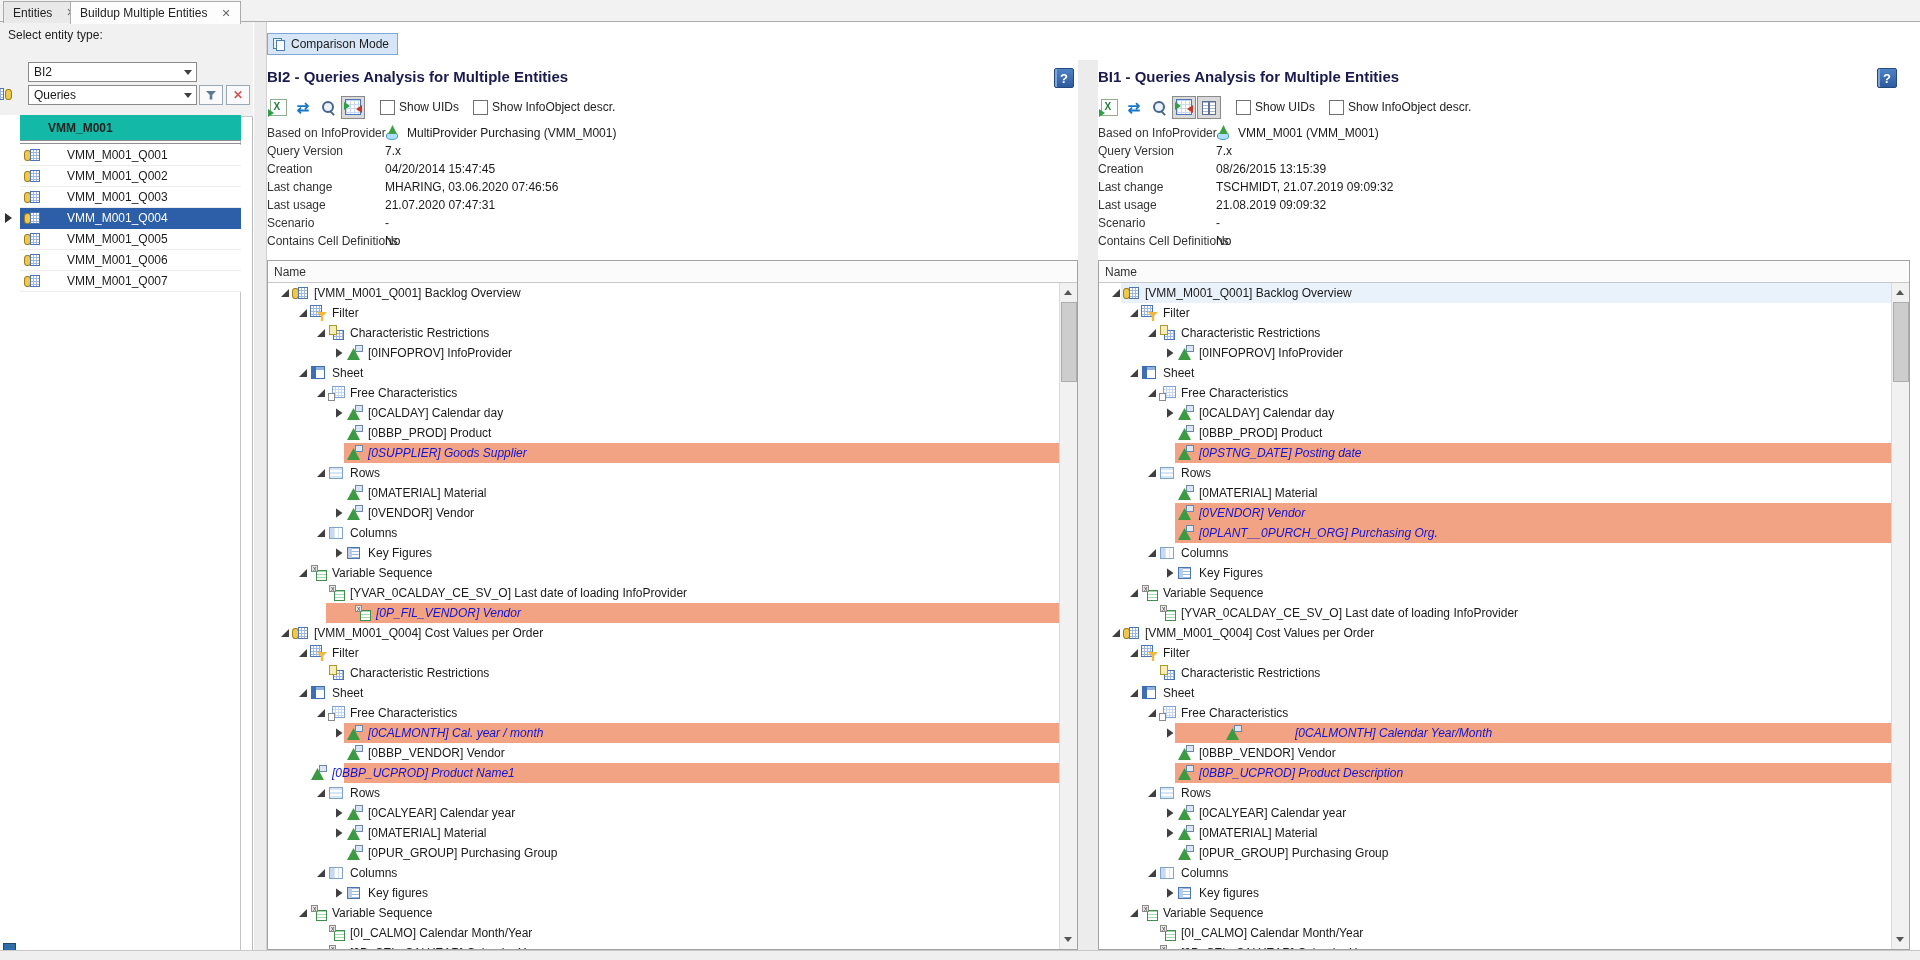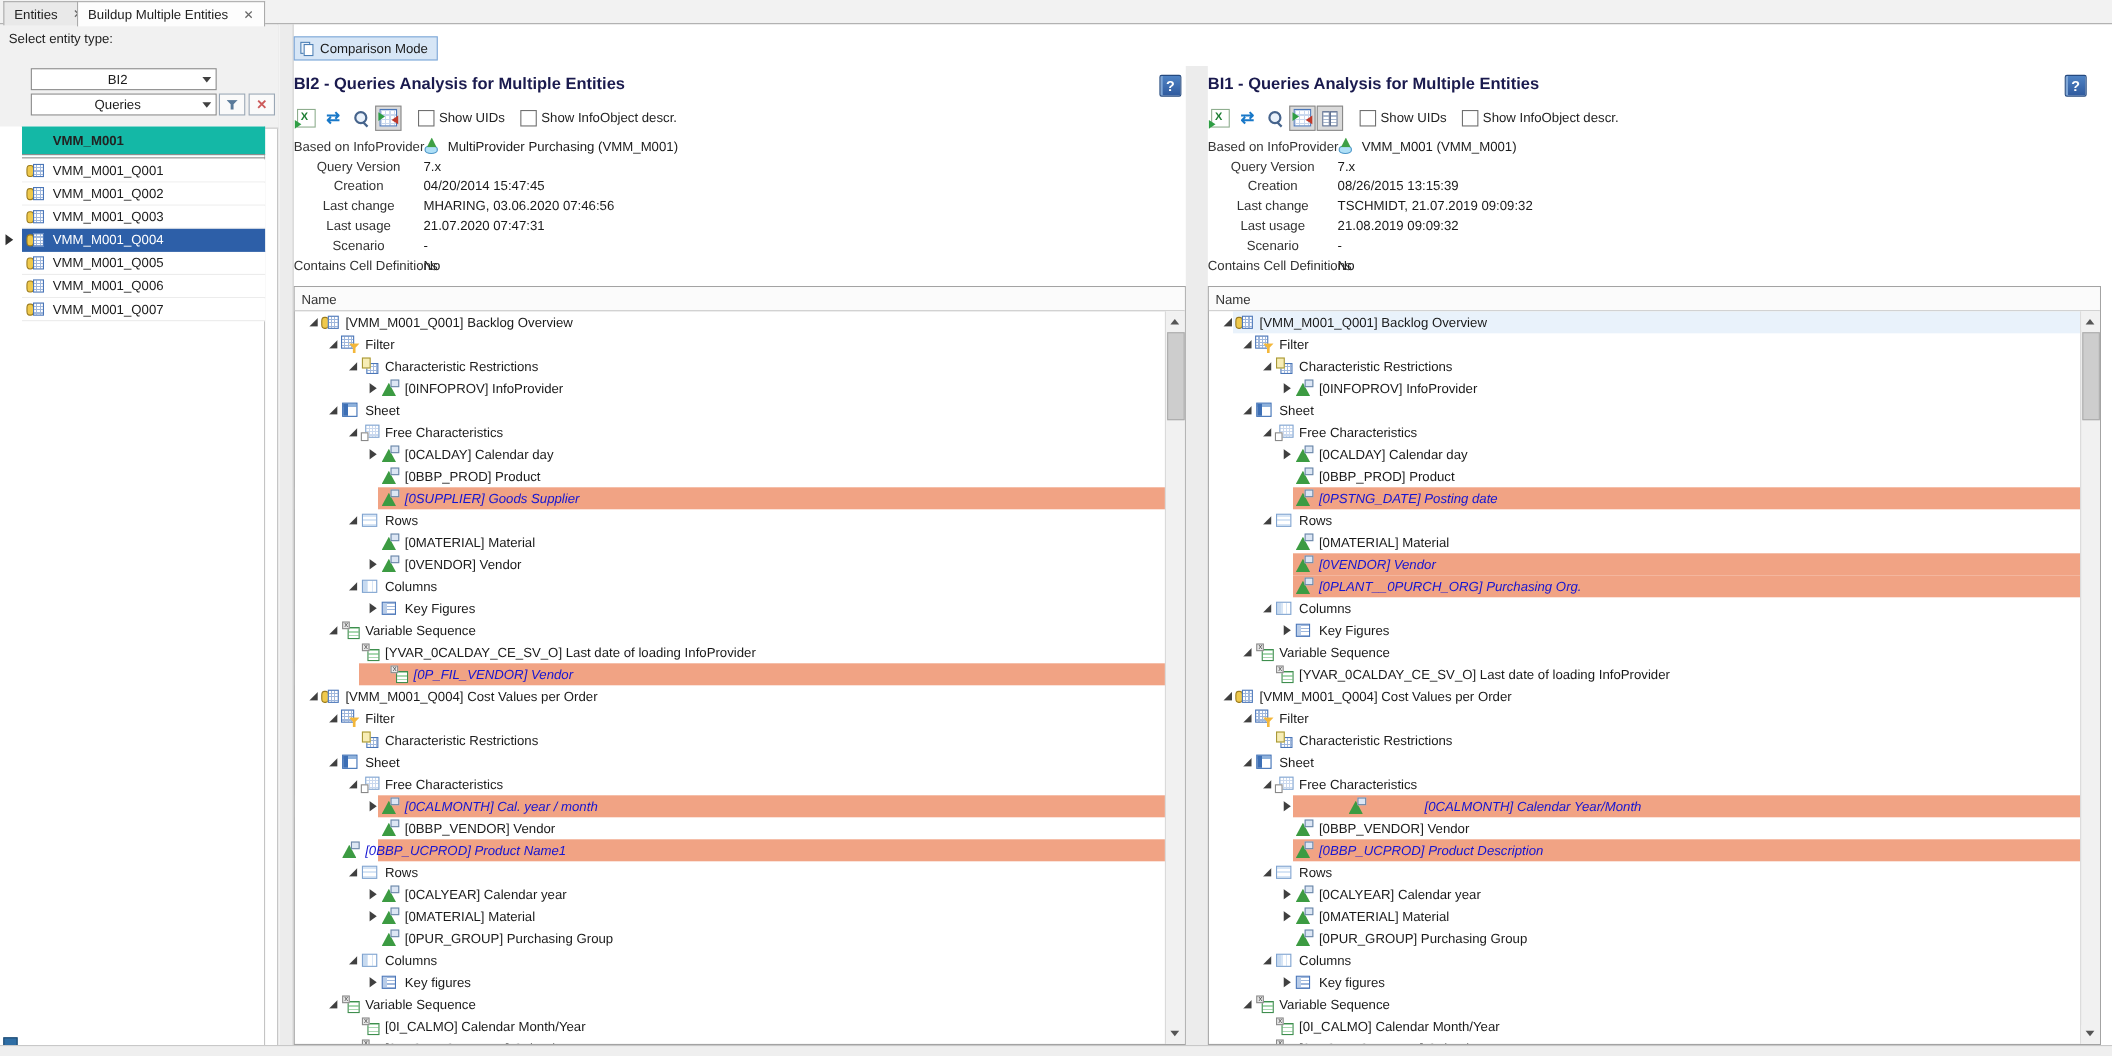--- a/index.html
+++ b/index.html
@@ -1,16 +1,16 @@
 <!DOCTYPE html>
 <html><head>
 <meta charset="utf-8">
 <style>
   html,body{margin:0;padding:0;background:#F0F0F0;font-family:"Liberation Sans",sans-serif;}
-  #stage{position:relative;width:1920px;height:960px;overflow:hidden;background:#FFFFFF;font-size:12px;color:#1A1A1A;text-align:center;}
+  #stage{position:relative;width:1920px;height:960px;overflow:hidden;background:#FFFFFF;font-size:12px;color:#1A1A1A;}
   .abs{position:absolute;box-sizing:border-box;}
 
   
   #tabbar{left:0;top:0;width:1920px;height:22px;background:#F2F2F2;border-bottom:1px solid #ABABAB;z-index:5;}
   .tab{position:absolute;top:1px;height:21px;display:flex;align-items:center;padding:0 9px;border:1px solid #ABABAB;border-bottom:none;background:#E9E9E9;font-size:12px;color:#222;}
   .tab.active{background:#FDFDFD;height:22px;z-index:6;}
   .tab .x{margin-left:14px;color:#666;font-size:11px;}
 
   
   #sidebar{left:0;top:22px;width:253px;height:928px;background:#FFFFFF;border-right:1px solid #B8B8B8;}
@@ -22,21 +22,21 @@
   .dd .arr i{width:0;height:0;border:4px solid transparent;border-top:5px solid #404040;margin-top:4px;}
   .mini-btn{background:#FAFAFA;border:1px solid #9AA7B5;display:flex;align-items:center;justify-content:center;}
   .funnel{width:11px;height:9px;background:#5A7A9A;clip-path:polygon(0 0,100% 0,62% 48%,62% 100%,38% 100%,38% 48%);}
   .redx{color:#CC5A5A;font-weight:bold;font-size:12px;}
 
   #list{left:0;top:93px;width:241px;bottom:0;background:#FFF;border-right:1px solid #C4C4C4;}
   #gutter{left:0;top:93px;width:20px;bottom:0;background:#F2F2F2;border-right:1px solid #C4C4C4;}
   #list-head{left:20px;top:93px;width:221px;height:26px;background:#14b8a6;border-bottom:1px solid #8F8F8F;display:flex;align-items:center;padding-left:28px;color:#222;font-weight:bold;}
   #list-head2{left:20px;top:121px;width:221px;height:1px;background:#8F8F8F;}
   #sb-rows{left:20px;top:123px;width:221px;}
-  .sb-row{height:20px;display:flex;align-items:center;border-bottom:1px solid #ECECEC;padding-left:4px;background:#FFF;}
+  .sb-row{height:20px;display:flex;align-items:center;border-bottom:1px solid #ECECEC;padding-left:4px;background:#FFF;gap:19px;}
   .sb-row .lbl{margin-left:5px;white-space:nowrap;}
   .sb-row.sel{background:#2D5FA8;border-bottom-color:#2D5FA8;}
   .sb-row.sel .lbl{color:#FFF;}
   #sel-arrow{left:5px;width:0;height:0;border:5px solid transparent;border-left:7px solid #303030;}
   #gut-funnel{left:5px;top:100px;width:10px;height:8px;background:#708090;clip-path:polygon(0 0,100% 0,62% 48%,62% 100%,38% 100%,38% 48%);}
   #corner-sq{left:3px;top:921px;width:13px;height:13px;background:#2F6EA5;border:1px solid #1F4A70;}
 
   
   #split1{left:254px;top:22px;width:13px;height:928px;background:#ECECEC;border-right:1px solid #D2D2D2;}
   #midgap{left:1078px;top:60px;width:20px;height:890px;background:#ECECEC;}

